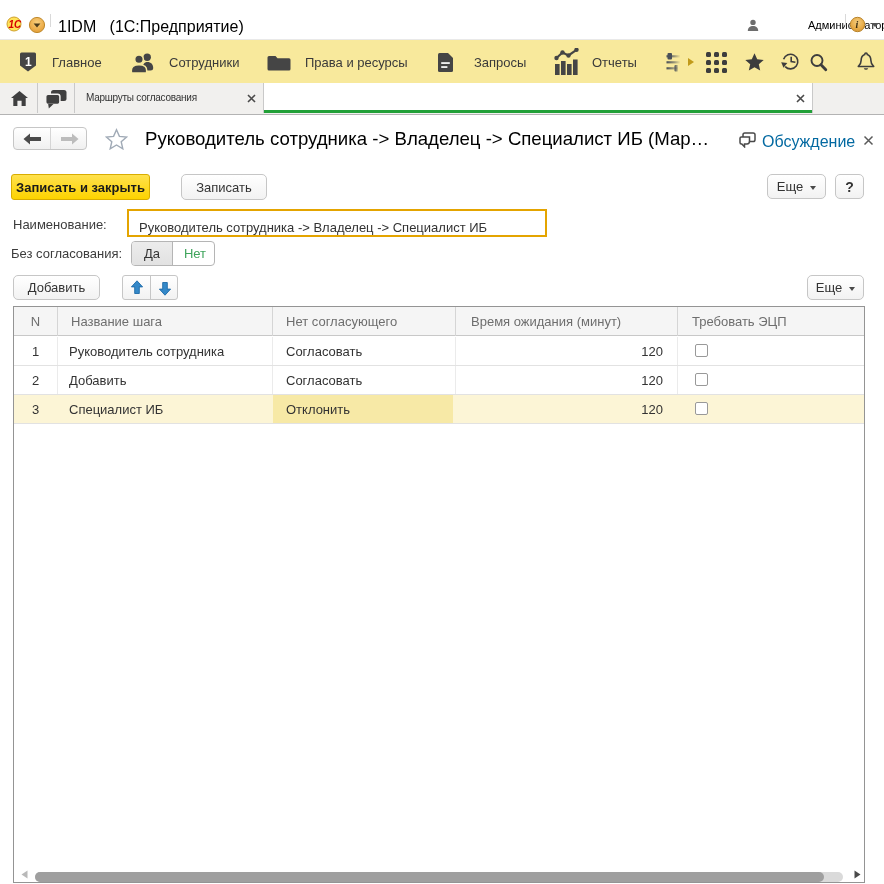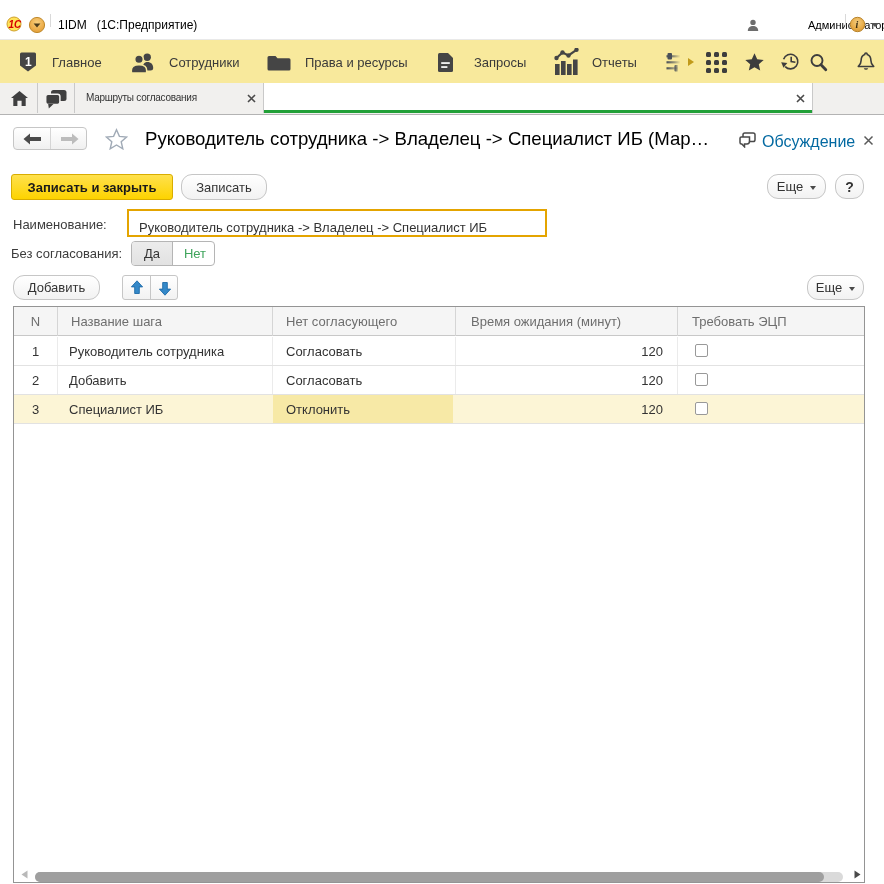--- a/index.html
+++ b/index.html
@@ -11,21 +11,21 @@
 #titlebar { left:0; top:0; width:884px; height:27px; background:#fff; }
 
 #menubar { left:0; top:27px; width:884px; height:44px; background:#f8e99c; border-top:1px solid #e9e9e9; }
 .mi { position:absolute; top:0; height:44px; display:flex; align-items:center; }
 .milabel { font-size:13px; color:#3a3a3a; white-space:nowrap; }
 
 #tabbar { left:0; top:71px; width:884px; height:32px; background:#f1f0ee; border-bottom:1px solid #b3b3b3; }
 .tabdiv { position:absolute; top:0; width:1px; height:30px; background:#c9c9c9; }
 .tabtxt { position:absolute; top:0; height:30px; line-height:30px; font-size:10px; color:#333; white-space:nowrap; }
 
-.btn { position:absolute; background:linear-gradient(#ffffff,#f2f2f2); border:1px solid #c6c6c6; border-radius:11px; font-size:13px; color:#333; display:flex; align-items:center; justify-content:center; white-space:nowrap; }
+.btn { position:absolute; background:linear-gradient(#ffffff,#f2f2f2); border:1px solid #c6c6c6; border-radius:5px; font-size:13px; color:#333; display:flex; align-items:center; justify-content:center; white-space:nowrap; }
 .ybtn { position:absolute; background:linear-gradient(#ffe14d,#fdd300); border:1px solid #d9ad00; border-radius:3px; font-size:13px; font-weight:bold; color:#1a1a1a; display:flex; align-items:center; justify-content:center; white-space:nowrap; }
 .caret { display:inline-block; width:0; height:0; border-left:3.5px solid transparent; border-right:3.5px solid transparent; border-top:4.5px solid #4a4a4a; margin-left:7px; margin-top:3px; }
 
 #tbl { left:13px; top:294px; width:852px; height:577px; border:1px solid #949494; background:#fff; }
 .rowline { position:absolute; left:0; width:850px; height:1px; background:#e2e2e2; }
 .cb { position:absolute; width:13px; height:13px; border:1px solid #999; border-radius:2px; background:#fff; }
 </style>
 </head>
 <body>
 <div id="app">
@@ -40,21 +40,21 @@
           <radialGradient id="gdd" cx="50%" cy="35%" r="70%">
       <stop offset="0%" stop-color="#f7cf7f"></stop>
             <stop offset="60%" stop-color="#eeb04e"></stop>
             <stop offset="100%" stop-color="#dd9a35"></stop>
     </radialGradient>
         </defs>
     <circle cx="9" cy="9" r="7.6" fill="url(#gdd)" stroke="#c08a2d" stroke-width="1"></circle>
     <path d="M5.6 7.6 L12.4 7.6 L9 11.4 Z" fill="#4a3a1a"></path>
   </svg>
   <div class="abs" style="left:50px;top:2px;width:1px;height:13px;background:#d9d9d9"></div>
-  <div class="abs" style="left:58px;top:6px;font-size:12px;color:#000;white-space:nowrap">1IDM&nbsp;&nbsp;&nbsp;(1С:Предприятие)</div>
+  <div class="abs" style="left:58px;top:6px;font-size:16px;color:#000;white-space:nowrap">1IDM&nbsp;&nbsp;&nbsp;(1С:Предприятие)</div>
   <svg class="abs" style="left:747px;top:7px" width="12" height="13" viewBox="0 0 12 13">
     <circle cx="6" cy="3.4" r="2.7" fill="#6d6d6d"></circle>
     <path d="M0.8 12 C0.8 8.6 3 7 6 7 C9 7 11.2 8.6 11.2 12 Z" fill="#6d6d6d"></path>
   </svg>
   <div class="abs" style="left:808px;top:7px;font-size:11px;color:#000;white-space:nowrap">Администратор</div>
   <div class="abs" style="left:845px;top:2px;width:1px;height:12px;background:#d9d9d9"></div>
   <svg class="abs" style="left:849px;top:4px" width="17" height="17" viewBox="0 0 17 17">
     <defs>
           <radialGradient id="gi" cx="50%" cy="35%" r="70%">
       <stop offset="0%" stop-color="#f3cc7e"></stop>
@@ -197,21 +197,21 @@
 <div class="abs" style="left:145px;top:116px;font-size:18.6px;color:#000;white-space:nowrap">Руководитель сотрудника -&gt; Владелец -&gt; Специалист ИБ (Мар…</div>
 <svg class="abs" style="left:739px;top:120px" width="17" height="16" viewBox="0 0 17 16">
   <rect x="4" y="1" width="12" height="8.5" rx="1.8" fill="none" stroke="#4a4a4a" stroke-width="1.5"></rect>
   <path d="M10.5 5 L10.5 9 Q10.5 12 8 12 L5.5 12 L5.5 14.8 L2.8 12 L2.3 12 Q1 12 1 10.5 L1 6.3 Q1 5 2.3 5 Z" fill="#fff" stroke="#4a4a4a" stroke-width="1.5"></path>
 </svg>
 <div class="abs" style="left:762px;top:121px;font-size:16px;color:#0369a1">Обсуждение</div>
 <svg class="abs" style="left:863px;top:123px" width="11" height="11" viewBox="0 0 11 11">
   <path d="M1.5 1.5 L9.5 9.5 M9.5 1.5 L1.5 9.5" stroke="#5a5a5a" stroke-width="1.5"></path>
 </svg>
 
-<div class="ybtn" style="left:11px;top:162px;width:162px;height:26px">Записать и закрыть</div>
+<div class="ybtn" style="left:11px;top:162px;width:139px;height:26px">Записать и закрыть</div>
 <div class="btn" style="left:181px;top:162px;width:86px;height:26px">Записать</div>
 <div class="btn" style="left:767px;top:162px;width:59px;height:25px">Еще<span class="caret"></span></div>
 <div class="btn" style="left:835px;top:162px;width:29px;height:25px;font-size:14px;font-weight:bold">?</div>
 
 <div class="abs txt13" style="left:13px;top:205px">Наименование:</div>
 <div class="abs" style="left:127px;top:197px;width:420px;height:28px;border:2px solid #e4a400;background:#fff;display:flex;align-items:flex-end">
   <span style="font-size:13px;color:#333;margin-left:10px;white-space:nowrap">Руководитель сотрудника -&gt; Владелец -&gt; Специалист ИБ</span>
 </div>
 <div class="abs txt13" style="left:11px;top:234px">Без согласования:</div>
 <div class="abs" style="left:131px;top:229px;width:84px;height:25px;border:1px solid #b5b5b5;border-radius:4px;background:#fff;overflow:hidden">

